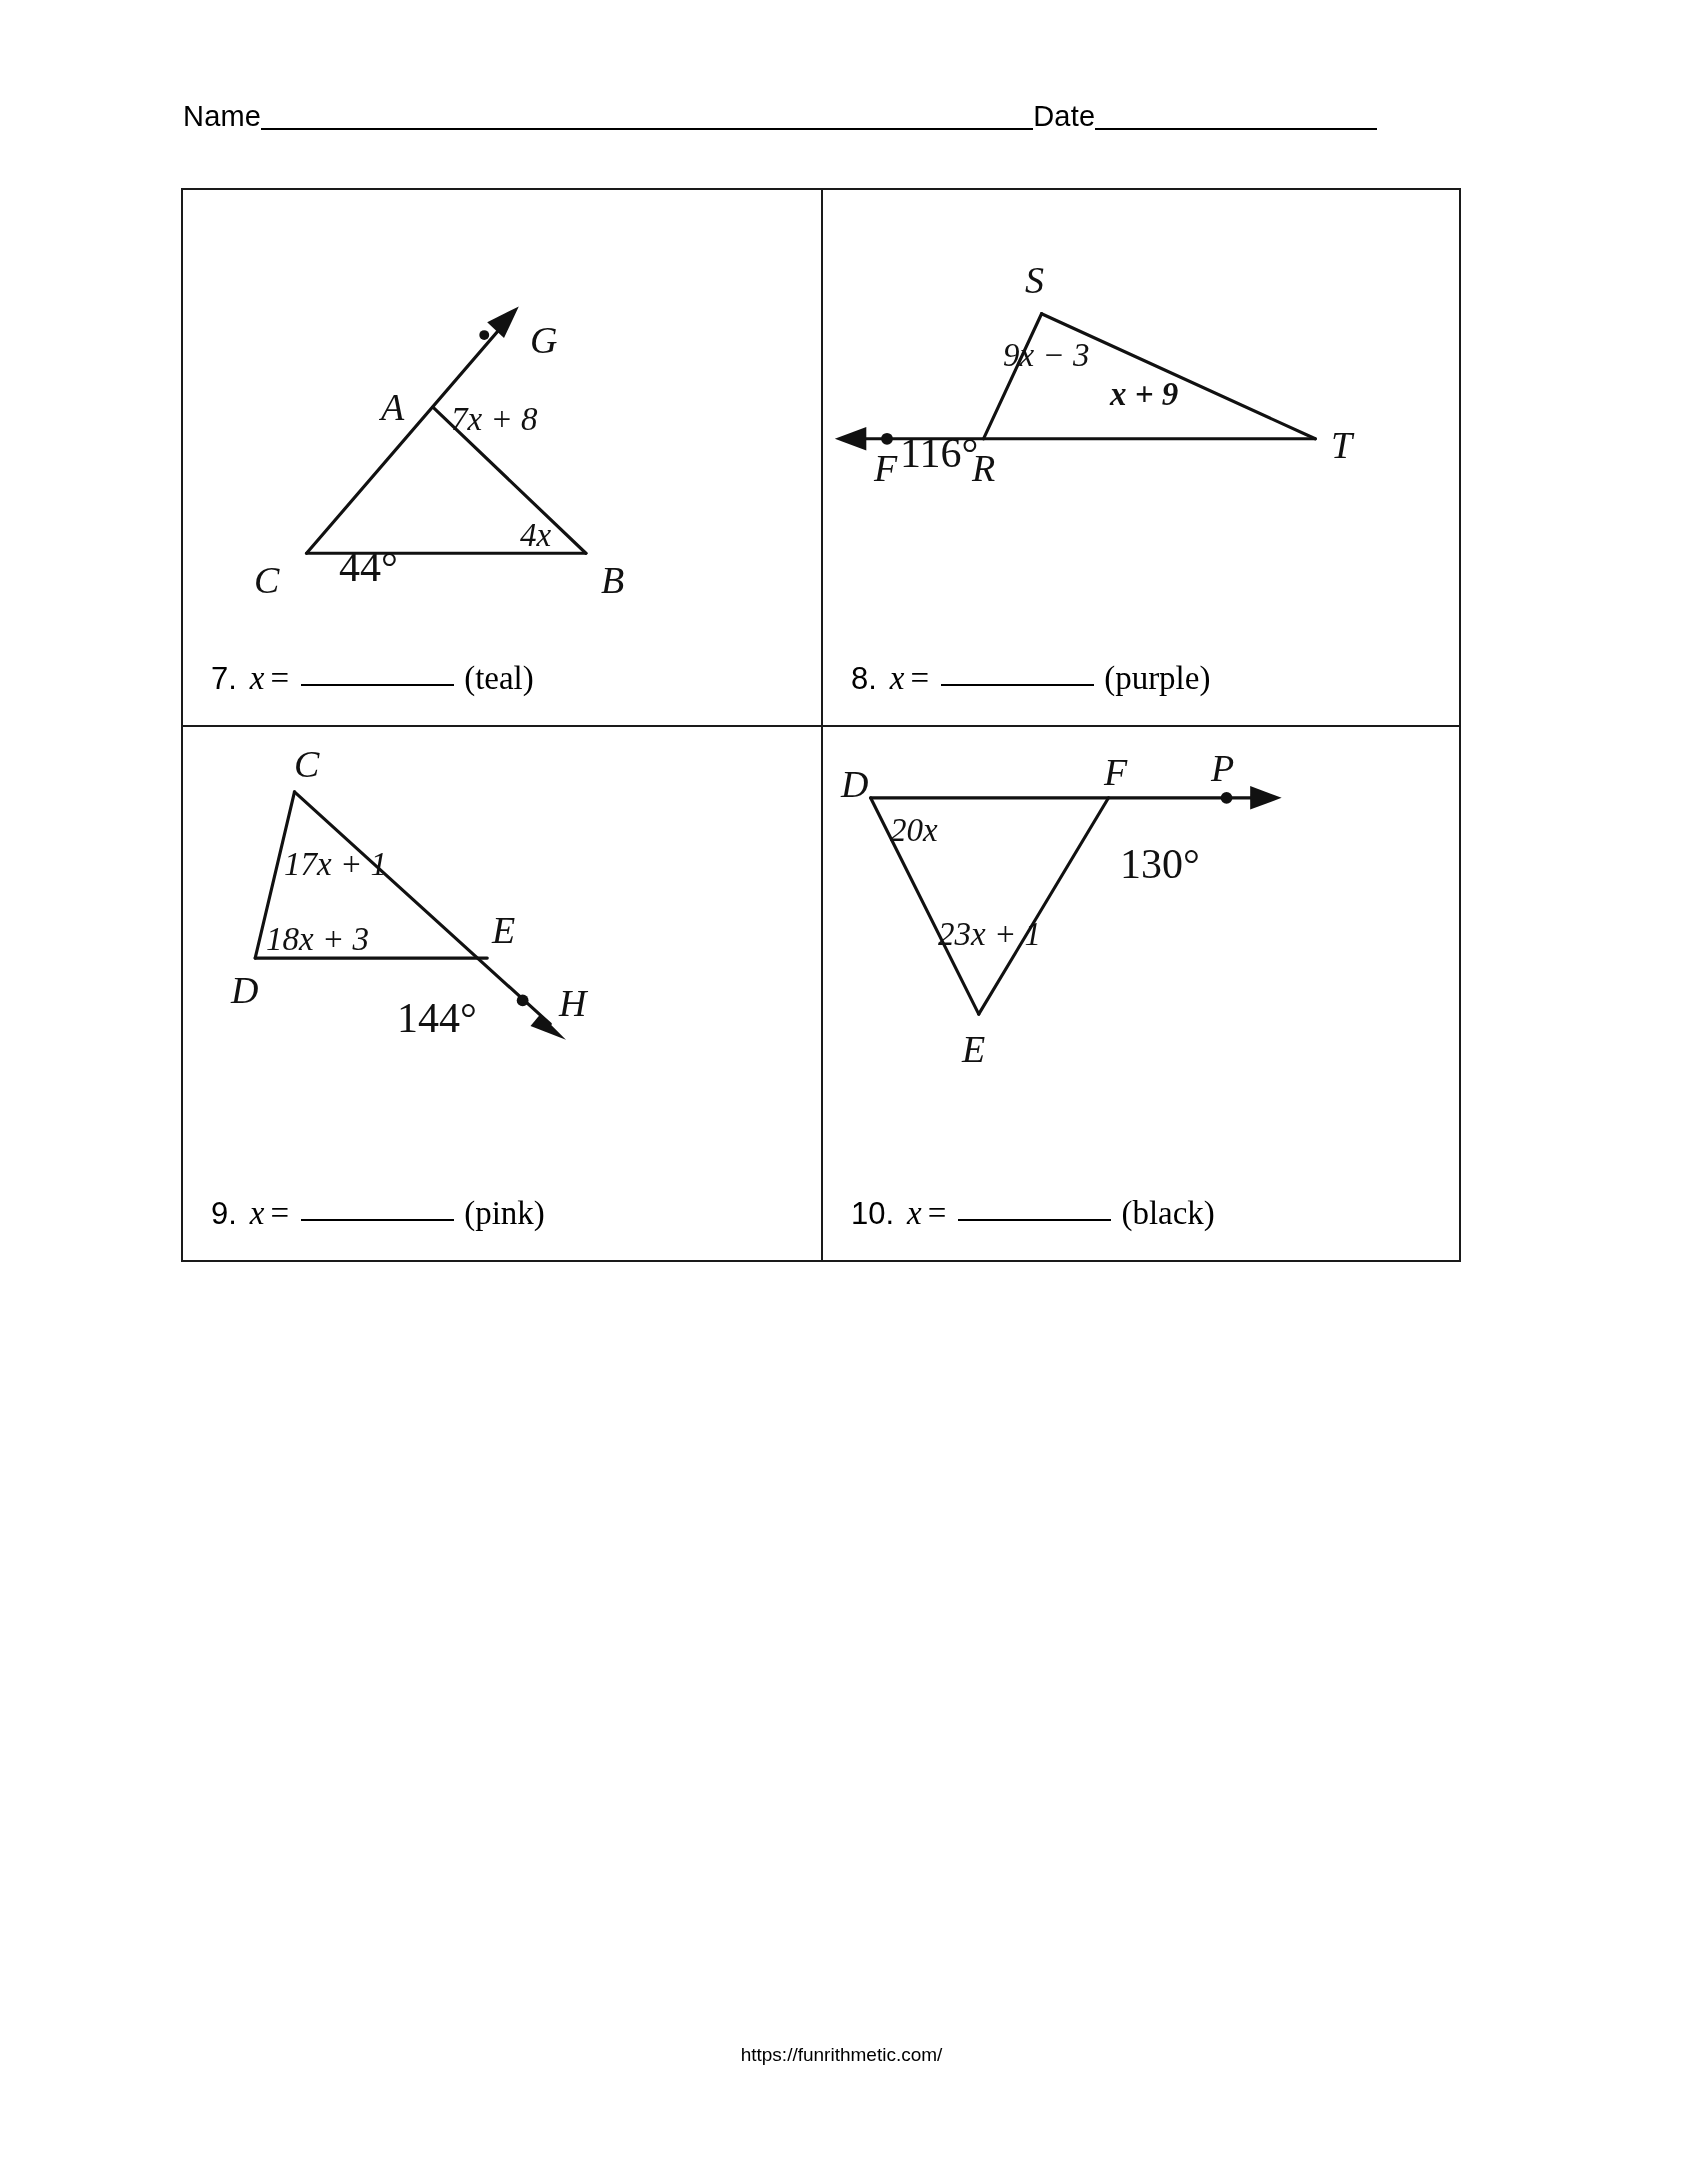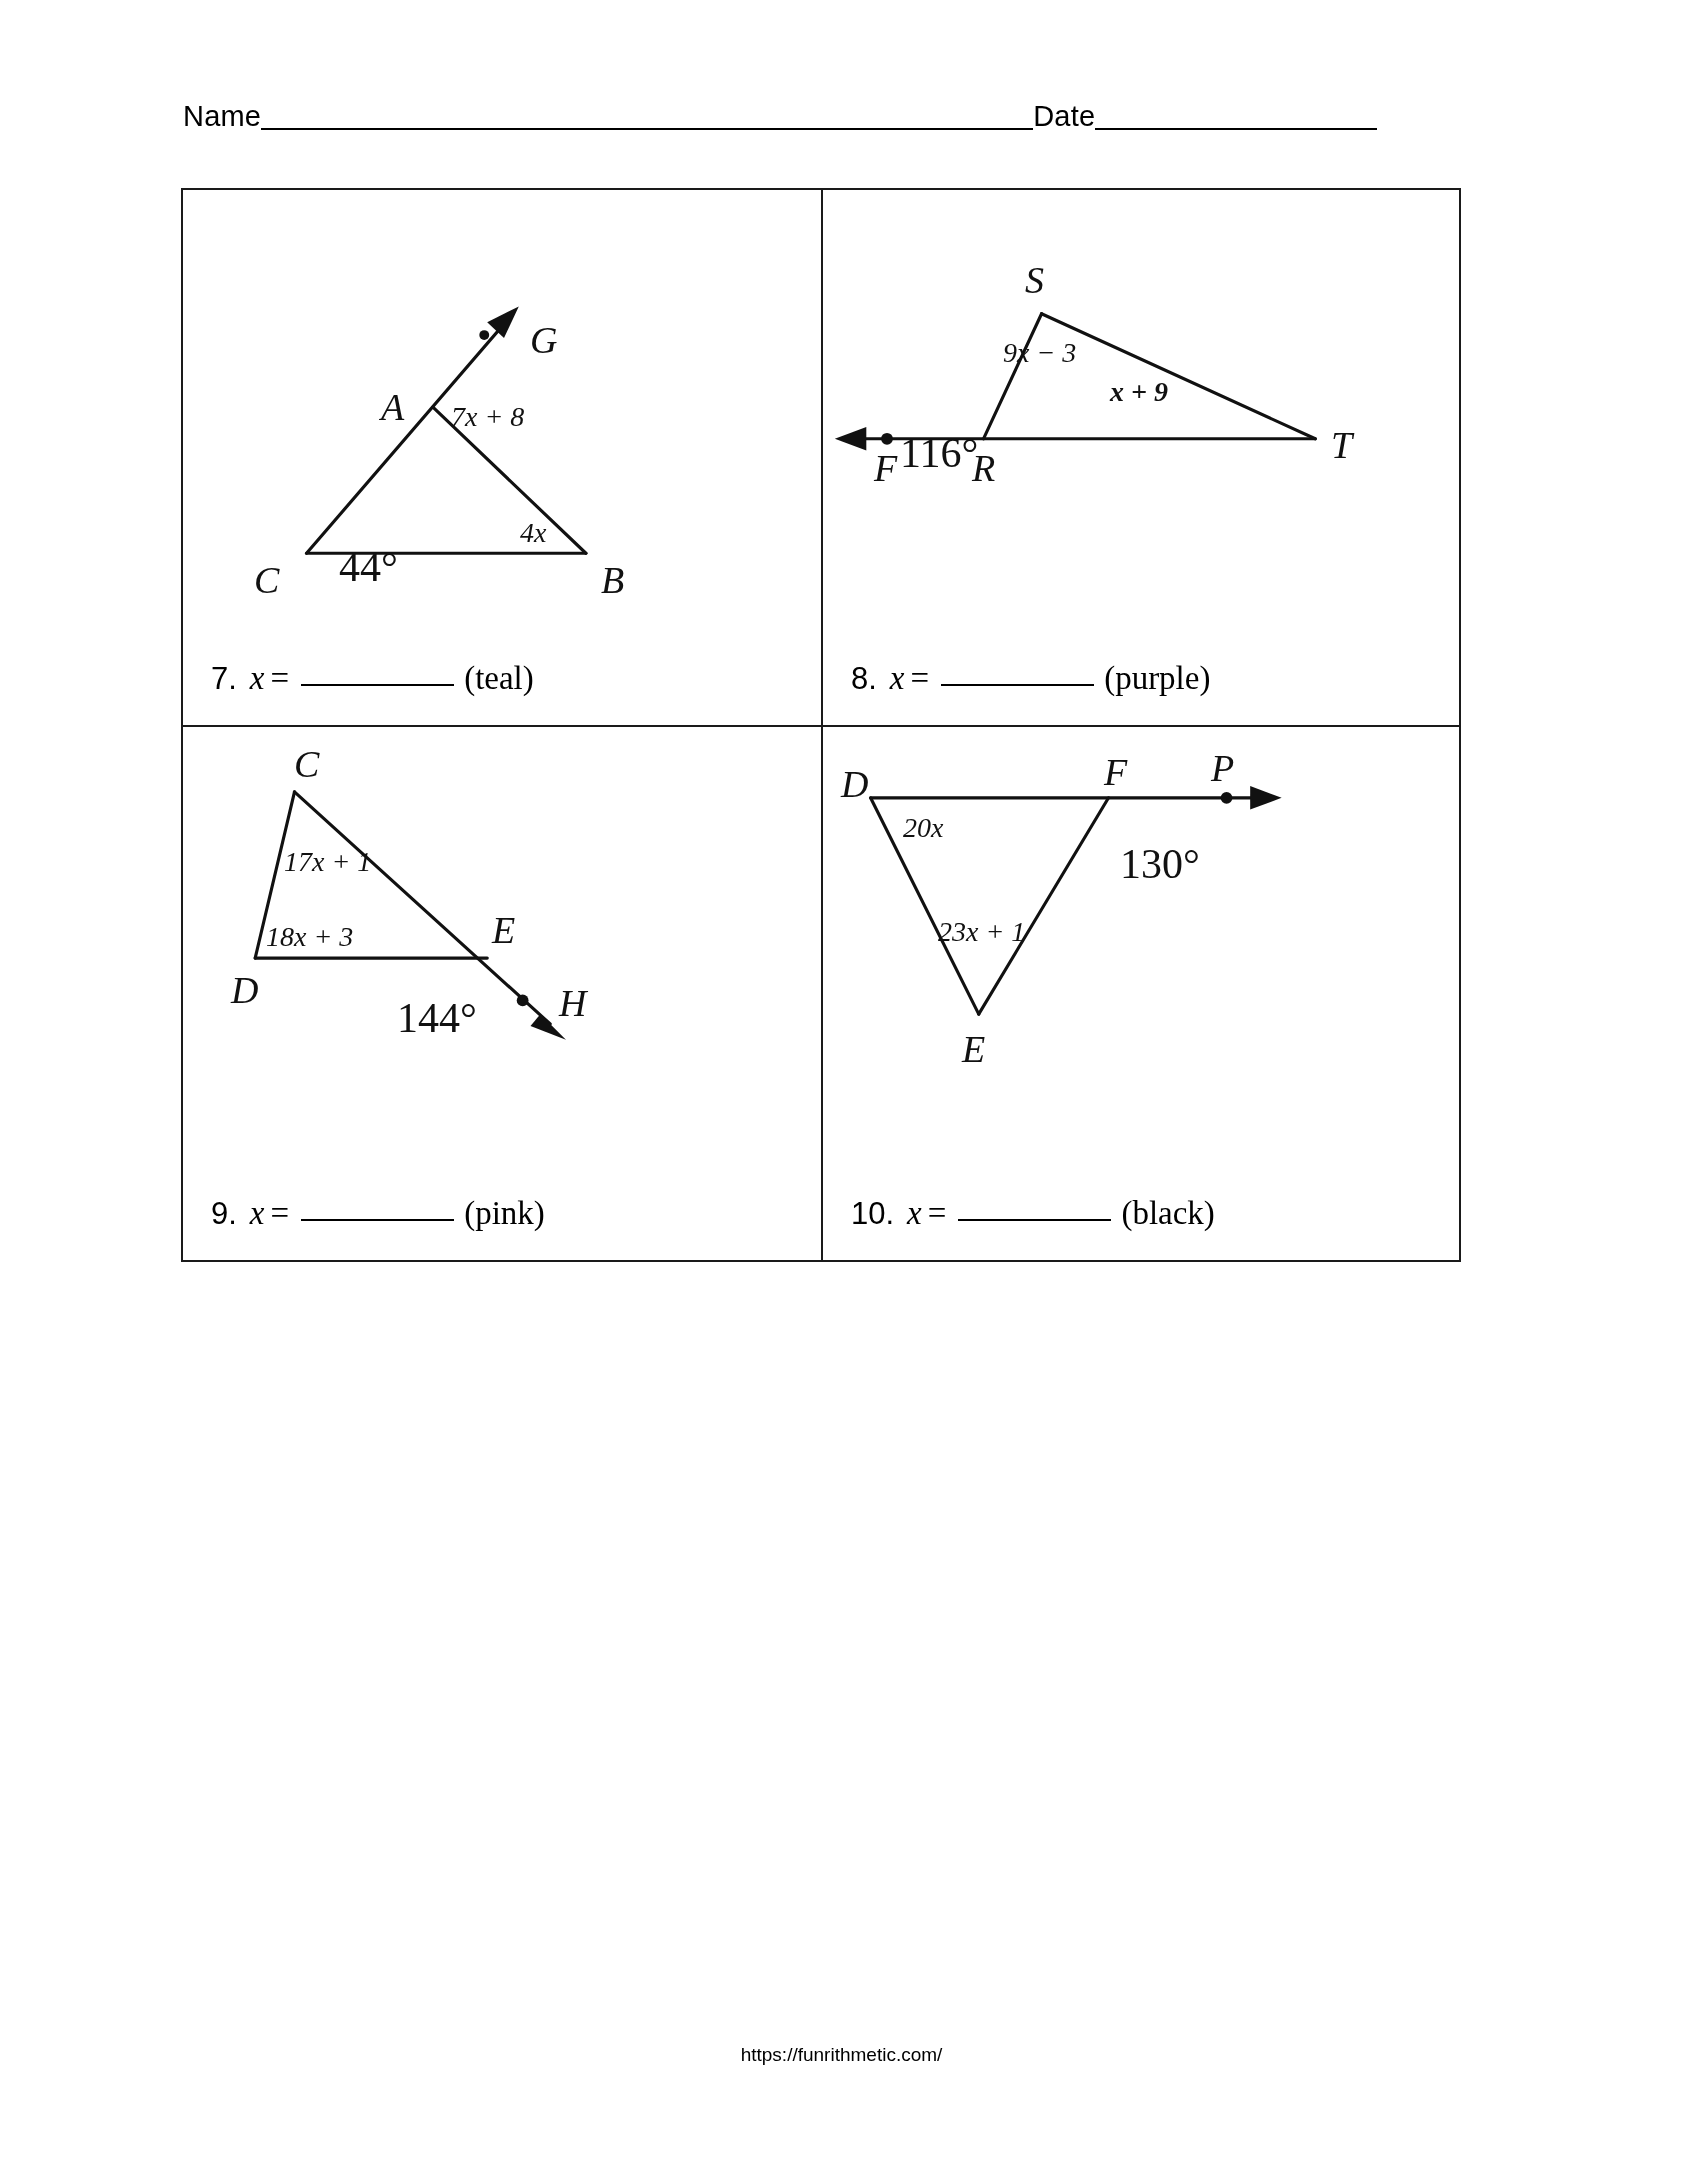--- a/index.html
+++ b/index.html
@@ -75,21 +75,21 @@
   
   .mlabel {
     position: absolute;
     font-family: "Liberation Serif", serif;
     font-style: italic;
     color: #111;
     white-space: nowrap;
     line-height: 1;
   }
   .pt { font-size: 38px; }      
-  .expr { font-size: 28px; }    
+  .expr { font-size: 33px; }    
   .deg { font-size: 42px; font-style: normal; margin-top: 29px; }
 
   
   .answer {
     position: absolute;
     bottom: 28px;
     left: 28px;
     display: flex;
     align-items: baseline;
     font-family: "Liberation Serif", serif;
@@ -234,21 +234,21 @@
       <circle cx="410" cy="72" r="6" fill="#111"></circle>
 
       <line x1="48" y1="72" x2="158" y2="292" stroke="#111" stroke-width="3.2" stroke-linecap="round"></line>
 
       <line x1="158" y1="292" x2="290" y2="72" stroke="#111" stroke-width="3.2" stroke-linecap="round"></line>
     </svg>
     <span class="mlabel pt" style="left:18px; top:38px;">D</span>
     <span class="mlabel pt" style="left:281px; top:26px;">F</span>
     <span class="mlabel pt" style="left:388px; top:22px;">P</span>
     <span class="mlabel pt" style="left:139px; top:303px;">E</span>
-    <span class="mlabel expr" style="left:80px; top:87px;">20x</span>
+    <span class="mlabel expr" style="left:67px; top:87px;">20x</span>
     <span class="mlabel expr" style="left:115px; top:191px;">23x + 1</span>
     <span class="mlabel deg" style="left:297px; top:87px;">130°</span>
 
     <div class="answer">
       <span class="ans-num">10.</span>
       <span class="ans-x">x</span>
       <span class="ans-eq">=</span>
       <span class="ans-blank"></span>
       <span class="ans-color">(black)</span>
     </div>

